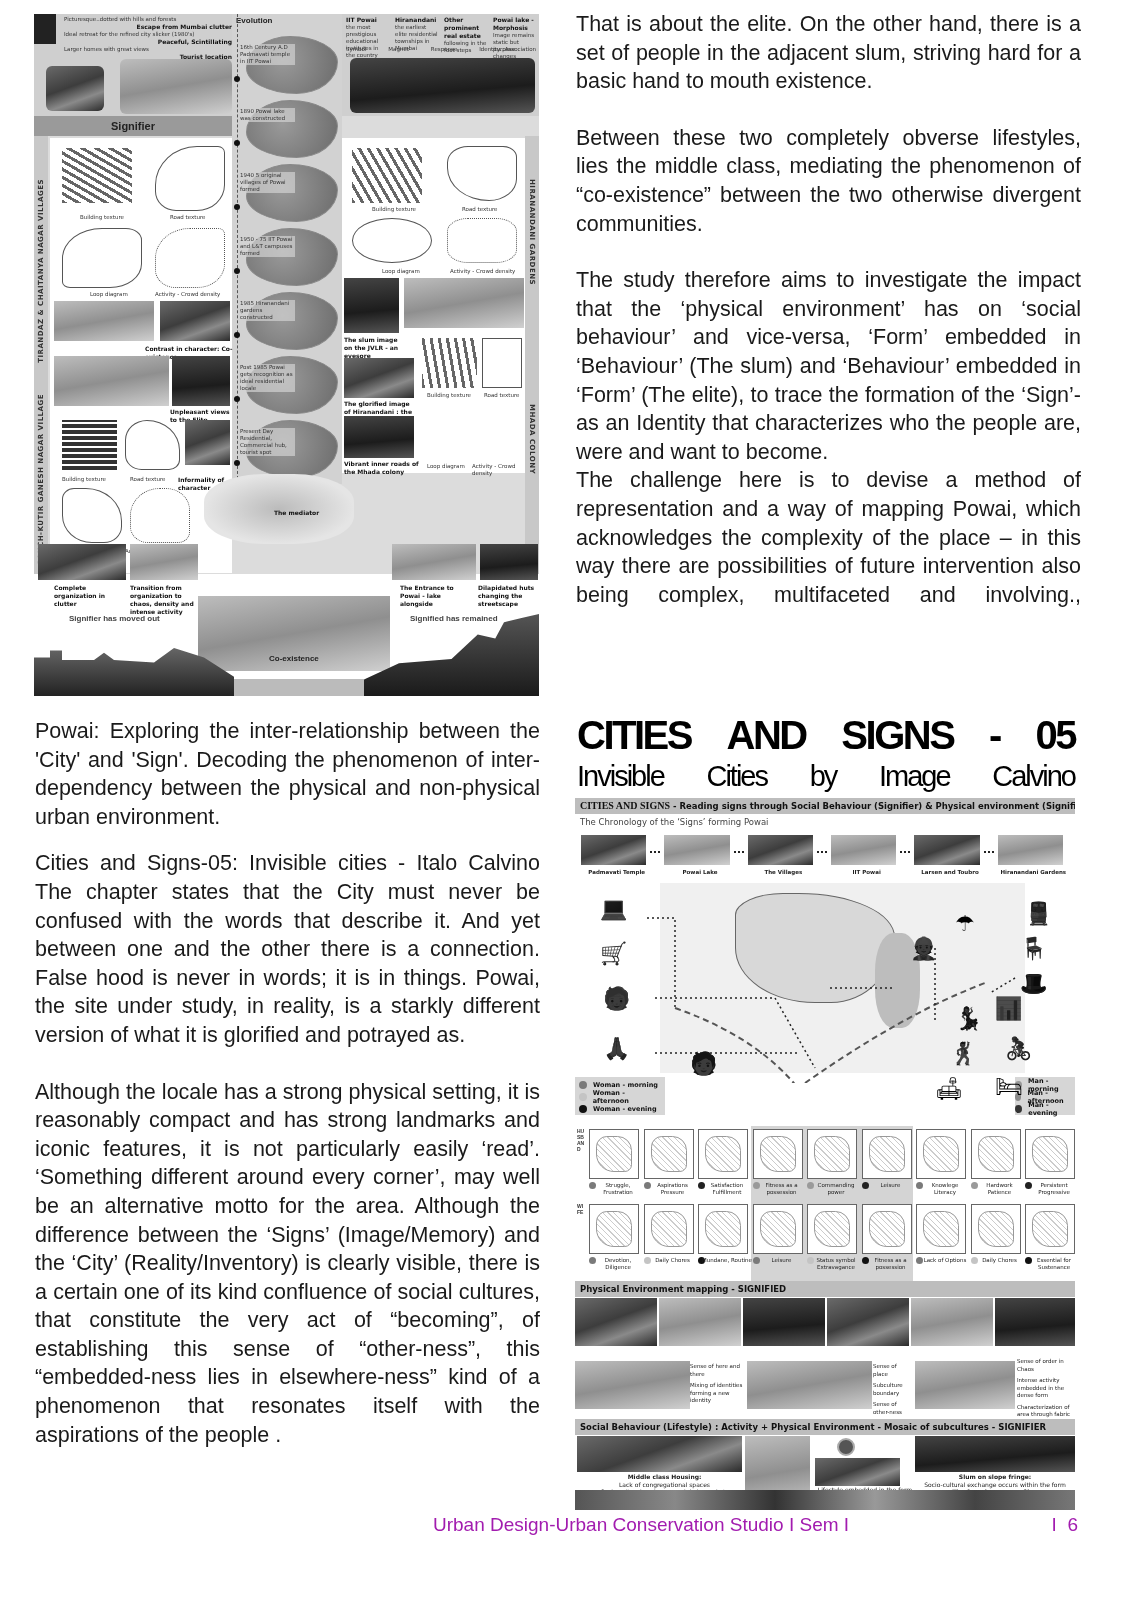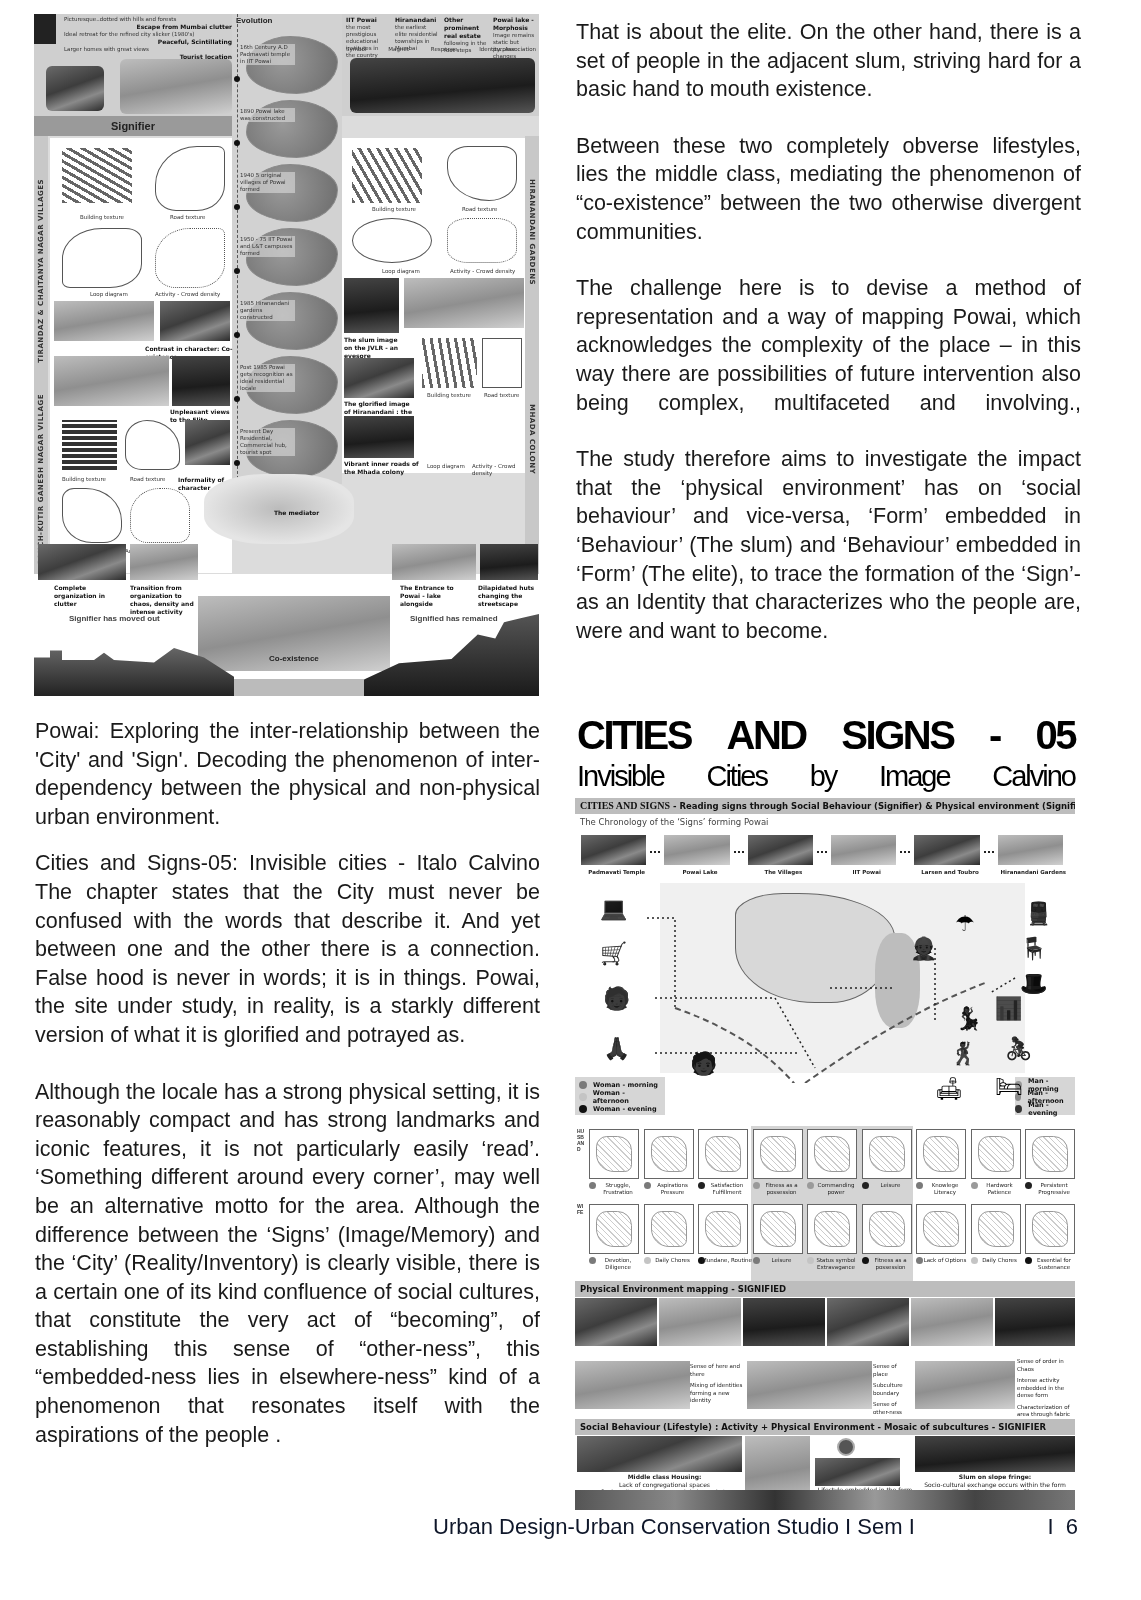--- a/index.html
+++ b/index.html
@@ -41,21 +41,21 @@
   .silhouette { color: #000; font-size: 26px; line-height: 1; }
   .legend-row { display: flex; align-items: center; gap: 6px; font-size: 6.5px; font-weight: bold; color: #111; height: 12px; font-family: "DejaVu Sans", sans-serif; }
   .lg-dot { width: 8px; height: 8px; border-radius: 50%; }
   .act-cell { position: absolute; width: 50px; height: 50px; background: #fff; border: 1px solid #666; overflow: hidden; }
   .act-cell::after { content: ""; position: absolute; inset: 6px; border: 1px solid #999; border-radius: 30% 40% 20% 50%; background: repeating-linear-gradient(45deg, #fff 0 3px, #ccc 3px 4px); }
   .act-label { position: absolute; font-size: 5.5px; line-height: 7px; color: #222; text-align: center; width: 50px; font-family: "DejaVu Sans", sans-serif; }
   .act-dot { position: absolute; width: 7px; height: 7px; border-radius: 50%; }
   .sect-text { font-size: 5.5px; line-height: 7.5px; color: #222; font-family: "DejaVu Sans", sans-serif; }
   .caption-center { font-size: 6px; line-height: 7.5px; color: #222; text-align: center; font-family: "DejaVu Sans", sans-serif; }
 
-  #footer { left: 433px; top: 1514px; width: 645px; font-size: 22px; color: #0f172a; display: flex; justify-content: space-between; }
+  #footer { left: 433px; top: 1514px; width: 645px; font-size: 19px; color: #a21caf; display: flex; justify-content: space-between; }
 </style>
 </head>
 <body>
 
 <div id="poster1" class="abs">
 
   <div class="abs p1-header-left">
     <div class="abs" style="left:0;top:0;width:22px;height:30px;background:#222;"></div>
     <div id="sig-notes" class="abs" style="left:30px;top:2px;width:168px;">
         <div class="tiny">Picturesque..dotted with hills and forests</div>
@@ -202,25 +202,25 @@
   <div class="abs photo dark" style="left:446px;top:530px;width:58px;height:36px;"></div>
   <div class="abs tiny-b" style="left:444px;top:570px;width:62px;">Dilapidated huts changing the streetscape</div>
   <div class="abs" style="left:35px;top:600px;font-size:8px;font-weight:bold;color:#444;">Signifier has moved out</div>
   <div class="abs" style="left:376px;top:600px;font-size:8px;font-weight:bold;color:#444;">Signified has remained</div>
   <div class="abs" style="left:235px;top:640px;font-size:8px;font-weight:bold;color:#222;">Co-existence</div>
   <div class="abs" style="left:0;top:634px;width:200px;height:48px;background:linear-gradient(180deg,#666 0%,#222 100%);clip-path:polygon(0 20%,8% 20%,8% 5%,14% 5%,14% 25%,30% 25%,35% 10%,40% 25%,60% 30%,70% 0,85% 20%,100% 60%,100% 100%,0 100%);"></div>
   <div class="abs" style="left:330px;top:600px;width:175px;height:82px;background:linear-gradient(180deg,#555 0%,#1a1a1a 100%);clip-path:polygon(0 80%,20% 60%,50% 55%,65% 25%,75% 30%,80% 10%,90% 5%,100% 0,100% 100%,0 100%);"></div>
   <div class="abs" style="left:200px;top:665px;width:130px;height:17px;background:#bbb;"></div>
 </div>
 
-<div class="abs" style="left:576px;top:10px;width:505px;margin-top:8px;">
+<div class="abs" style="left:576px;top:10px;width:505px;">
   <p class="para" style="margin-bottom:28px;">That is about the elite. On the other hand, there is a set of people in the adjacent slum, striving hard for a basic hand to mouth existence.</p>
   <p class="para" style="margin-bottom:28px;">Between these two completely obverse lifestyles, lies the middle class, mediating the phenomenon of “co-existence” between the two otherwise divergent communities.</p>
+  <p class="para">The study therefore aims to investigate the impact that the ‘physical environment’ has on ‘social behaviour’ and vice-versa, ‘Form’ embedded in ‘Behaviour’ (The slum) and ‘Behaviour’ embedded in ‘Form’ (The elite), to trace the formation of the ‘Sign’- as an Identity that characterizes who the people are, were and want to become.</p>
   <p class="para last-justify" style="margin-bottom:28px;">The challenge here is to devise a method of representation and a way of mapping Powai, which acknowledges the complexity of the place – in this way there are possibilities of future intervention also being complex, multifaceted and involving.,</p>
-  <p class="para">The study therefore aims to investigate the impact that the ‘physical environment’ has on ‘social behaviour’ and vice-versa, ‘Form’ embedded in ‘Behaviour’ (The slum) and ‘Behaviour’ embedded in ‘Form’ (The elite), to trace the formation of the ‘Sign’- as an Identity that characterizes who the people are, were and want to become.</p>
 </div>
 
 <div class="abs" style="left:35px;top:717px;width:505px;">
   <p class="para" style="margin-bottom:18px;">Powai: Exploring the inter-relationship between the 'City' and 'Sign'. Decoding the phenomenon of inter-dependency between the physical and non-physical urban environment.</p>
   <p class="para" style="margin-bottom:28px;">Cities and Signs-05: Invisible cities - Italo Calvino The chapter states that the City must never be confused with the words that describe it. And yet between one and the other there is a connection. False hood is never in words; it is in things. Powai, the site under study, in reality, is a starkly different version of what it is glorified and potrayed as.</p>
   <p class="para">Although the locale has a strong physical setting, it is reasonably compact and has strong landmarks and iconic features, it is not particularly easily ‘read’. ‘Something different around every corner’, may well be an alternative motto for the area. Although the difference between the ‘Signs’ (Image/Memory) and the ‘City’ (Reality/Inventory) is clearly visible, there is a certain one of its kind confluence of social cultures, that constitute the very act of “becoming”, of establishing this sense of “other-ness”, this “embedded-ness lies in elsewhere-ness” kind of a phenomenon that resonates itself with the aspirations of the people .</p>
 </div>
 
 <div id="main-title" class="abs">
     <span>CITIES</span>

